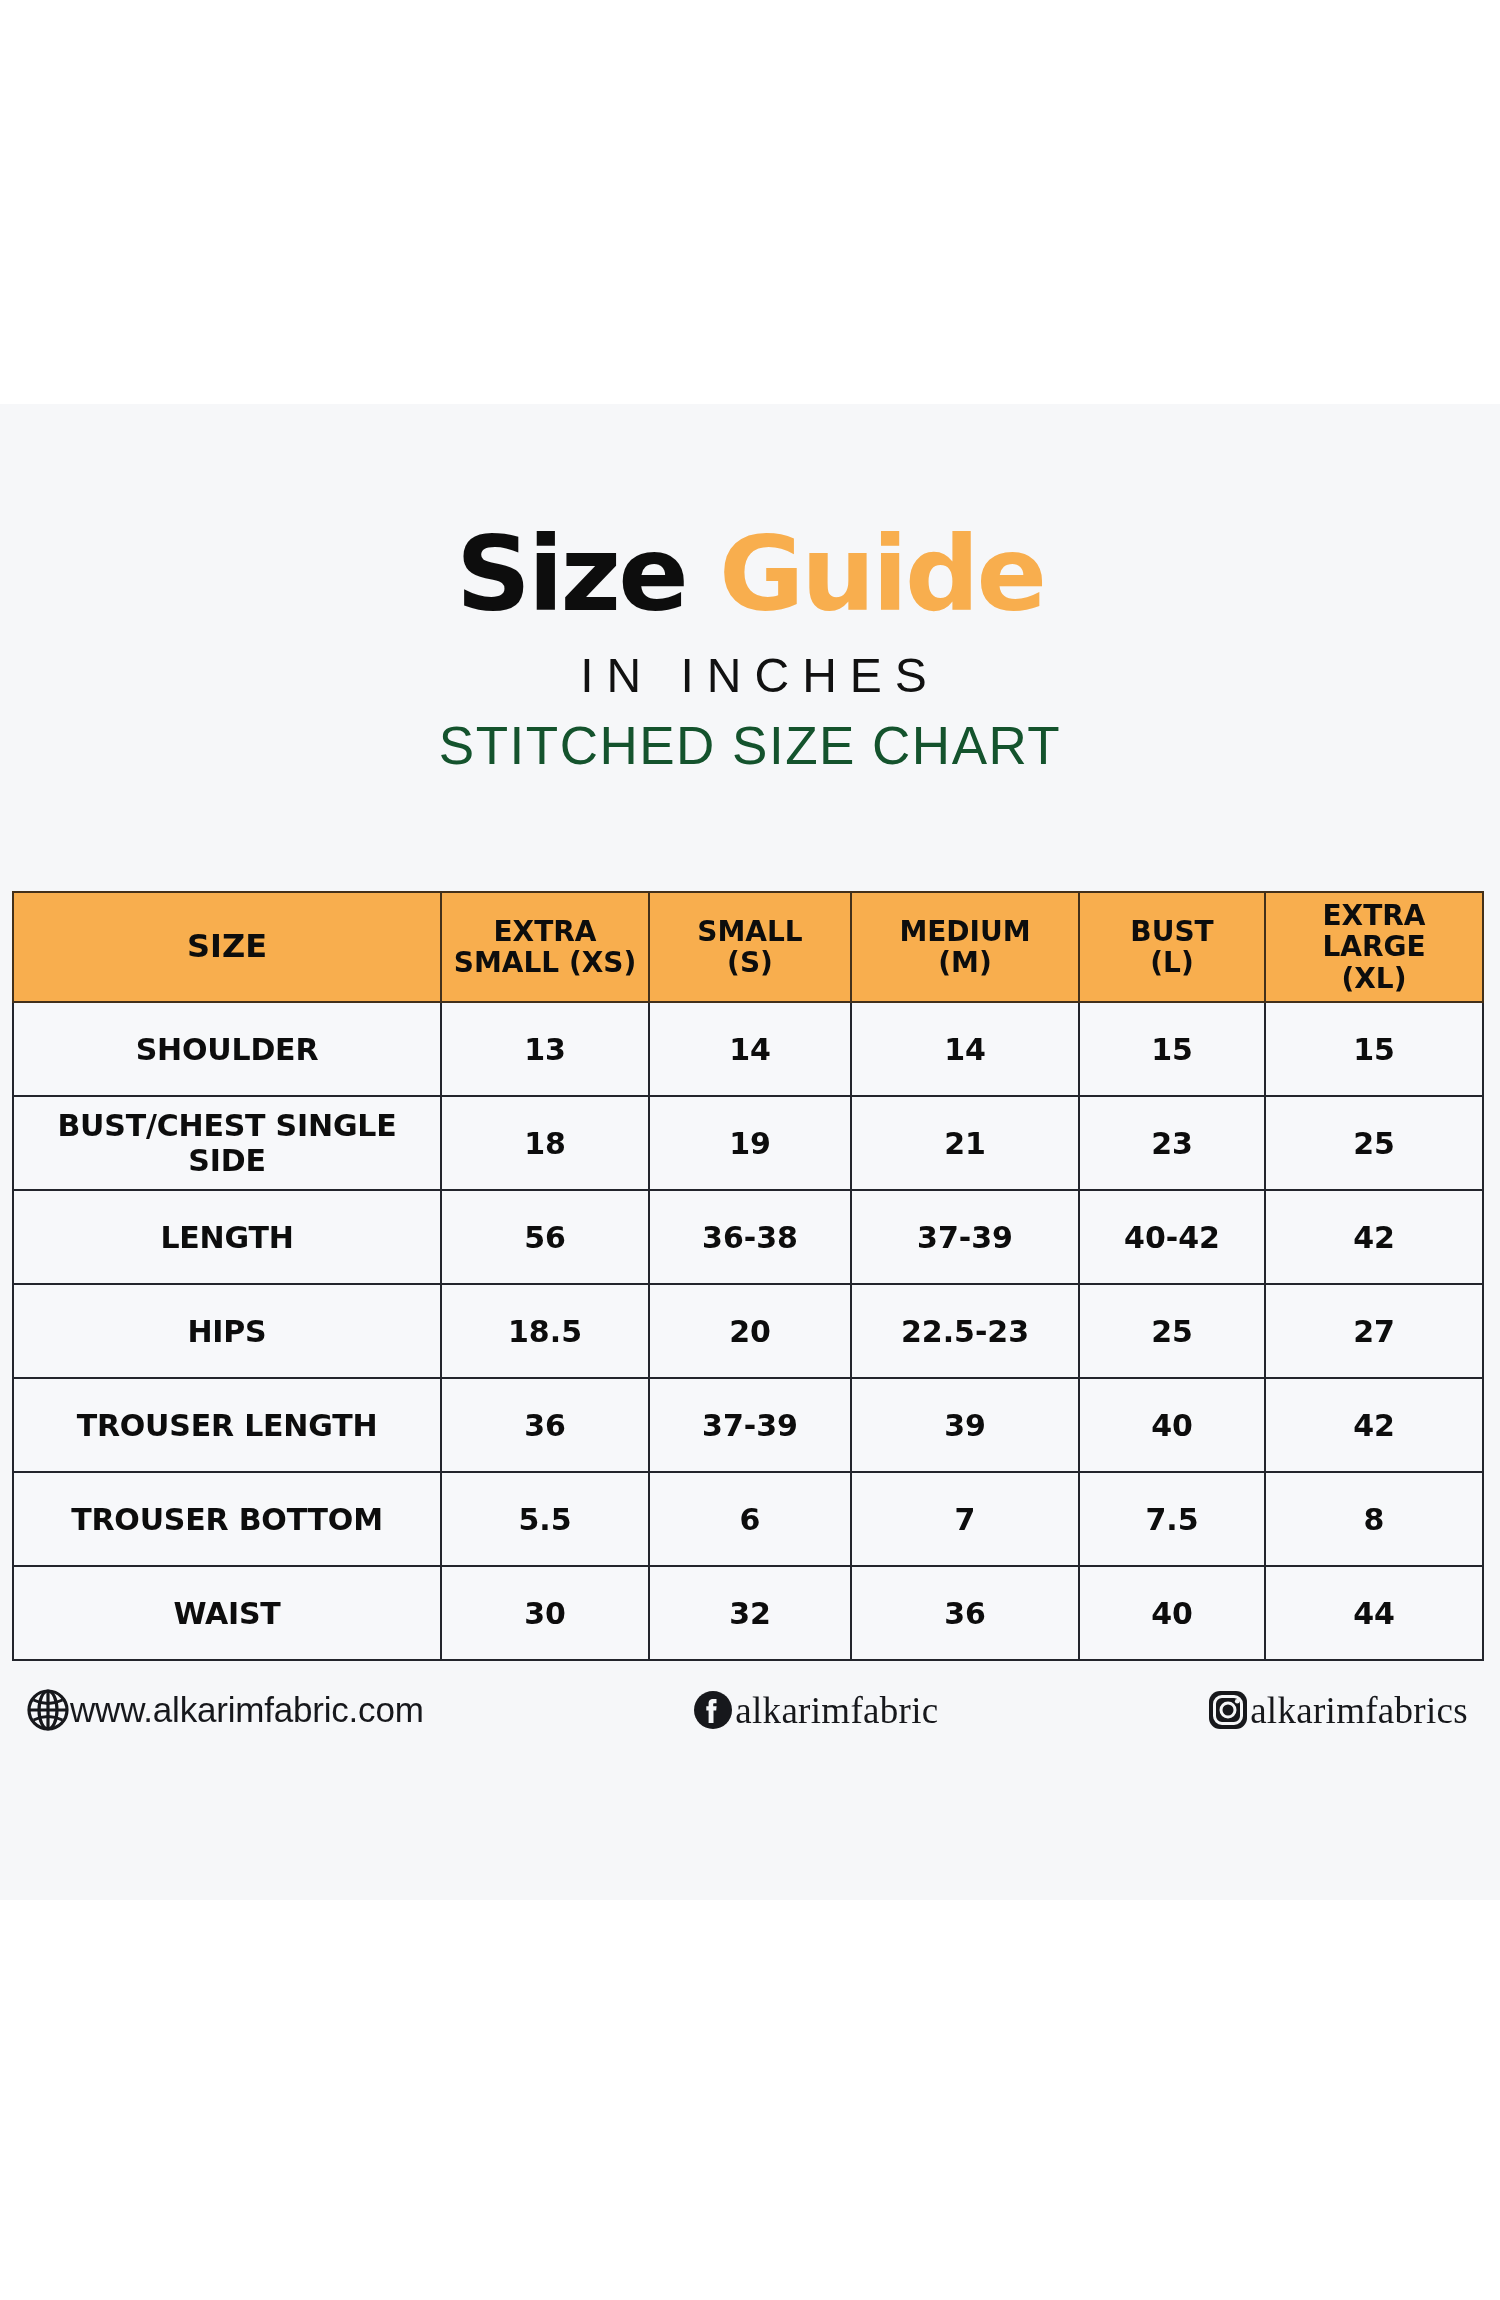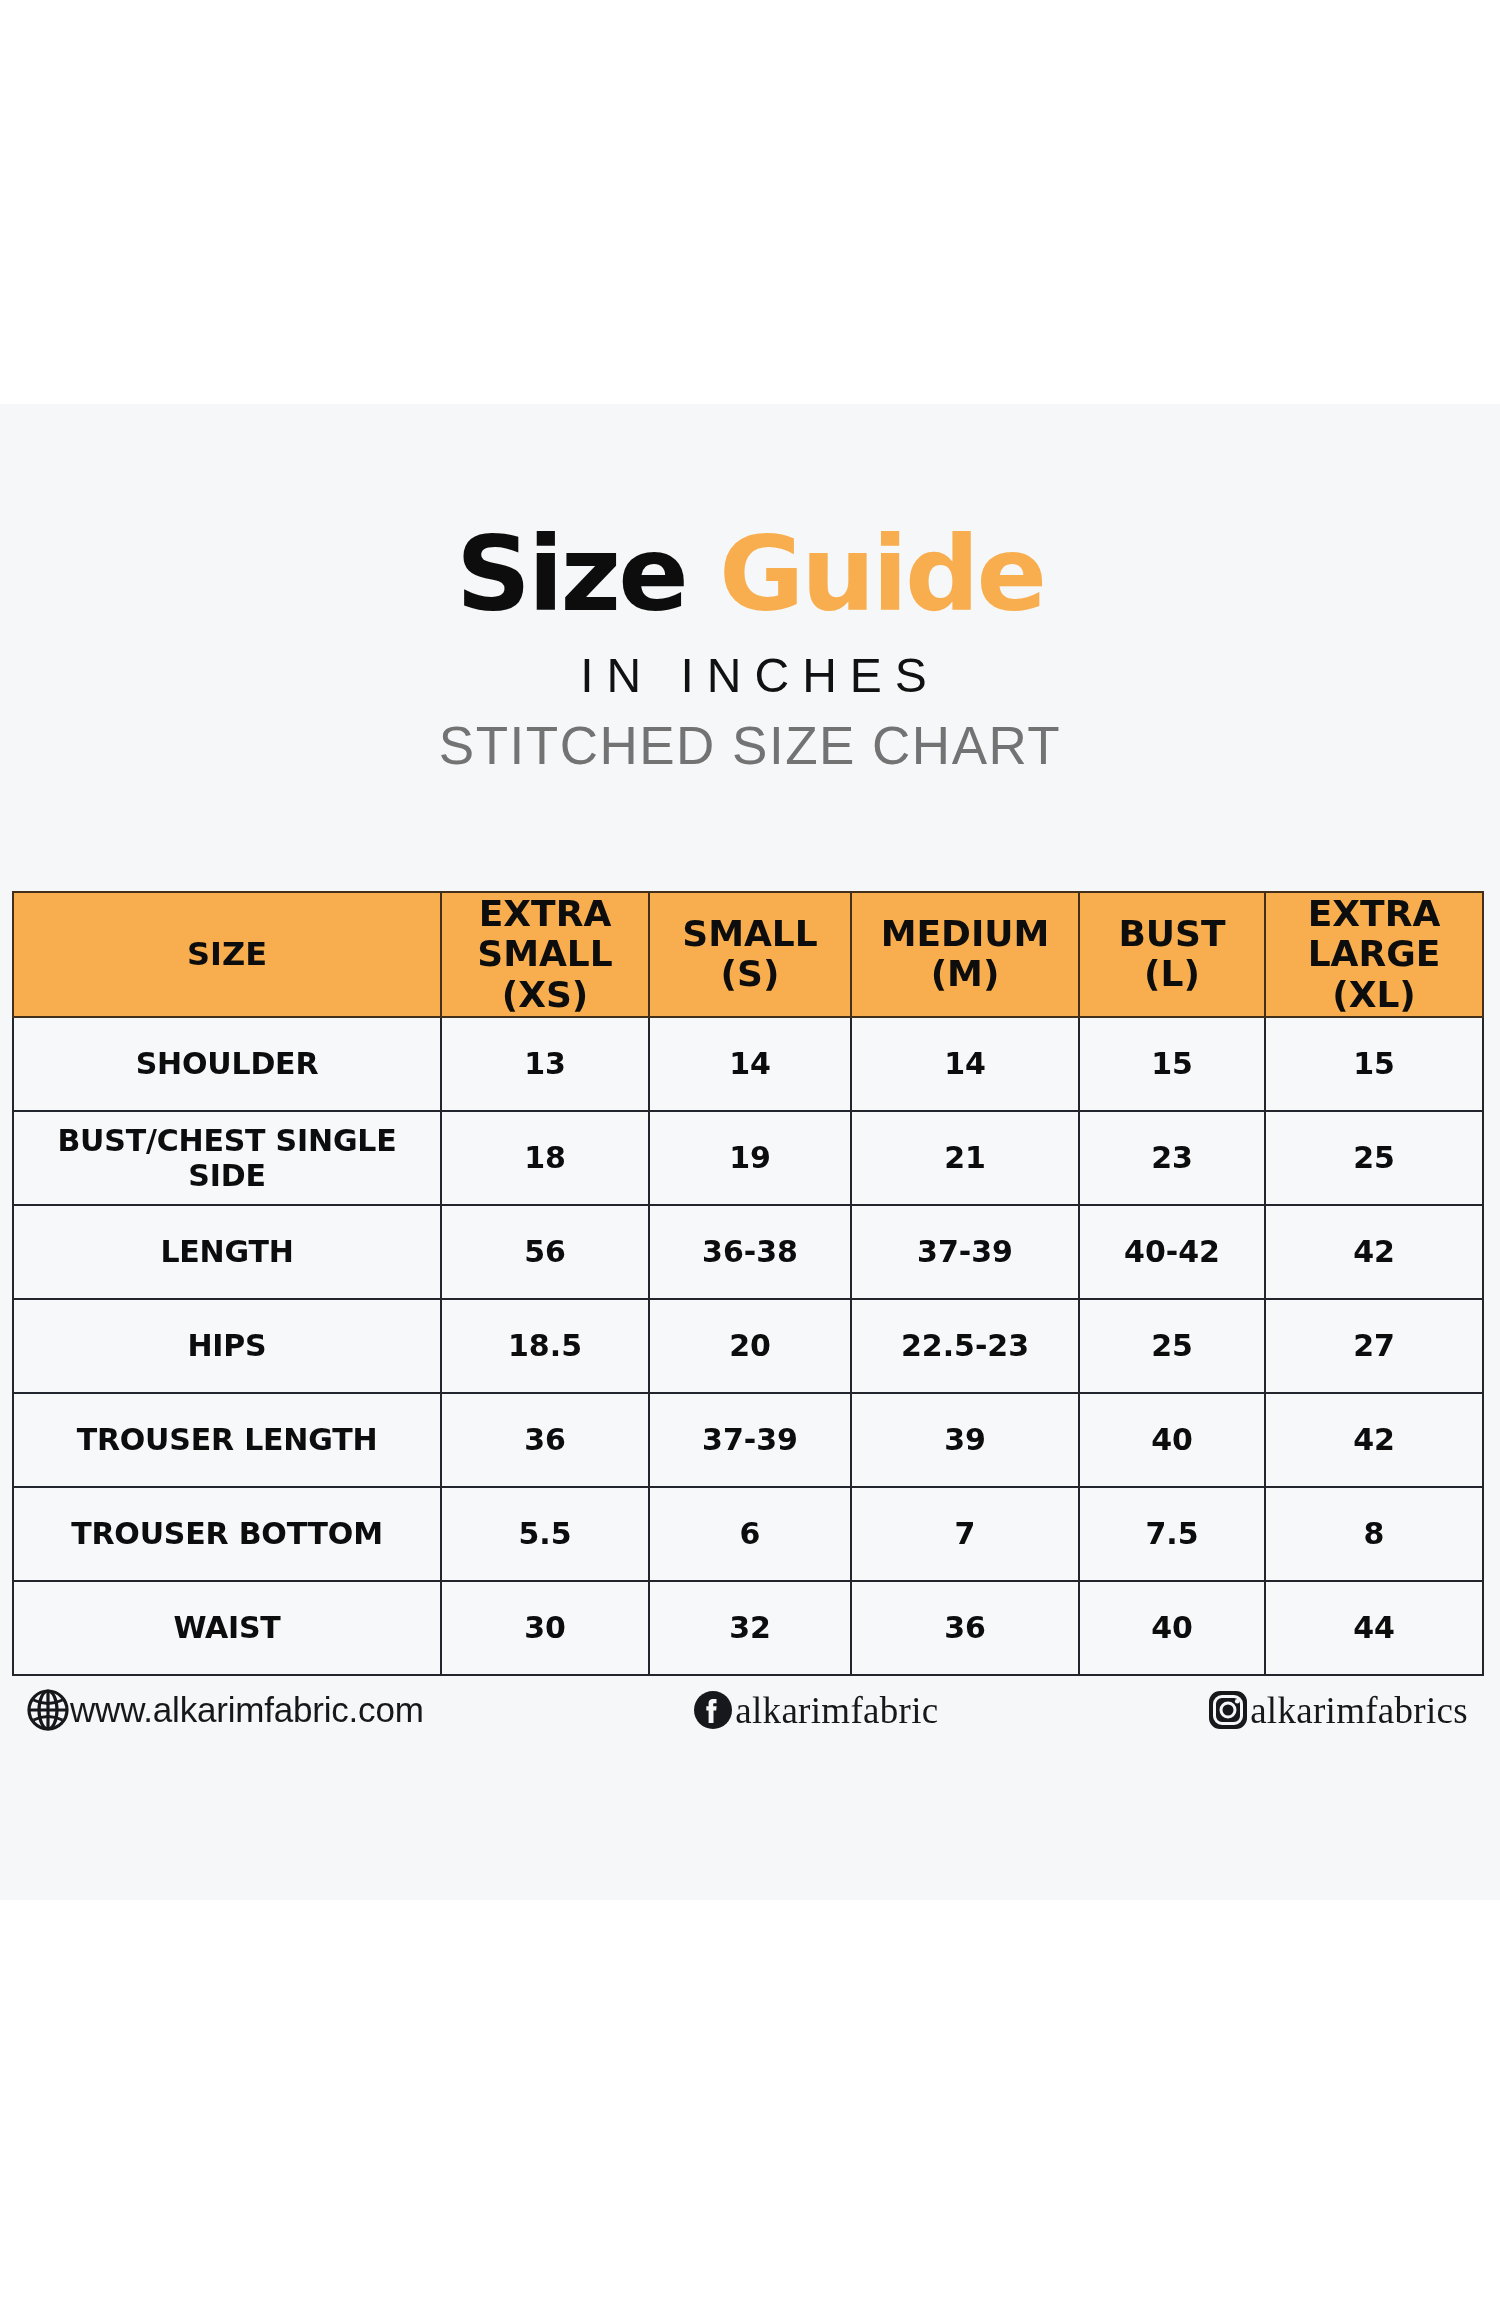--- a/index.html
+++ b/index.html
@@ -53,21 +53,21 @@
     color: #111111;
     margin: 22px 0 0 0;
     padding-left: 20px;
     white-space: nowrap;
   }
   #subtitle-2 {
     font-family: "Liberation Sans", sans-serif;
     font-weight: 400;
     font-size: 53px;
     letter-spacing: 1.5px;
-    color: #737373;
+    color: #14532d;
     margin: 12px 0 0 0;
     white-space: nowrap;
   }
 
   
   #size-table-wrap {
     position: absolute;
     left: 12px;
     top: 487px;           
     width: 1470px;
@@ -84,21 +84,21 @@
     text-align: center;
     vertical-align: middle;
     font-family: "DejaVu Sans", sans-serif;
     font-weight: 700;
     color: #0d0d0d;
   }
   table.size-table thead th {
     background: #f8ae4e;
     border-color: #43301a;
     height: 106px;
-    font-size: 36px;
+    font-size: 28px;
     line-height: 1.12;
     letter-spacing: 0px;
   }
   table.size-table thead th.col-label {
     font-size: 32px;
   }
   table.size-table tbody td {
     height: 90px;
     font-size: 30px;
     background: #f7f8fa;

